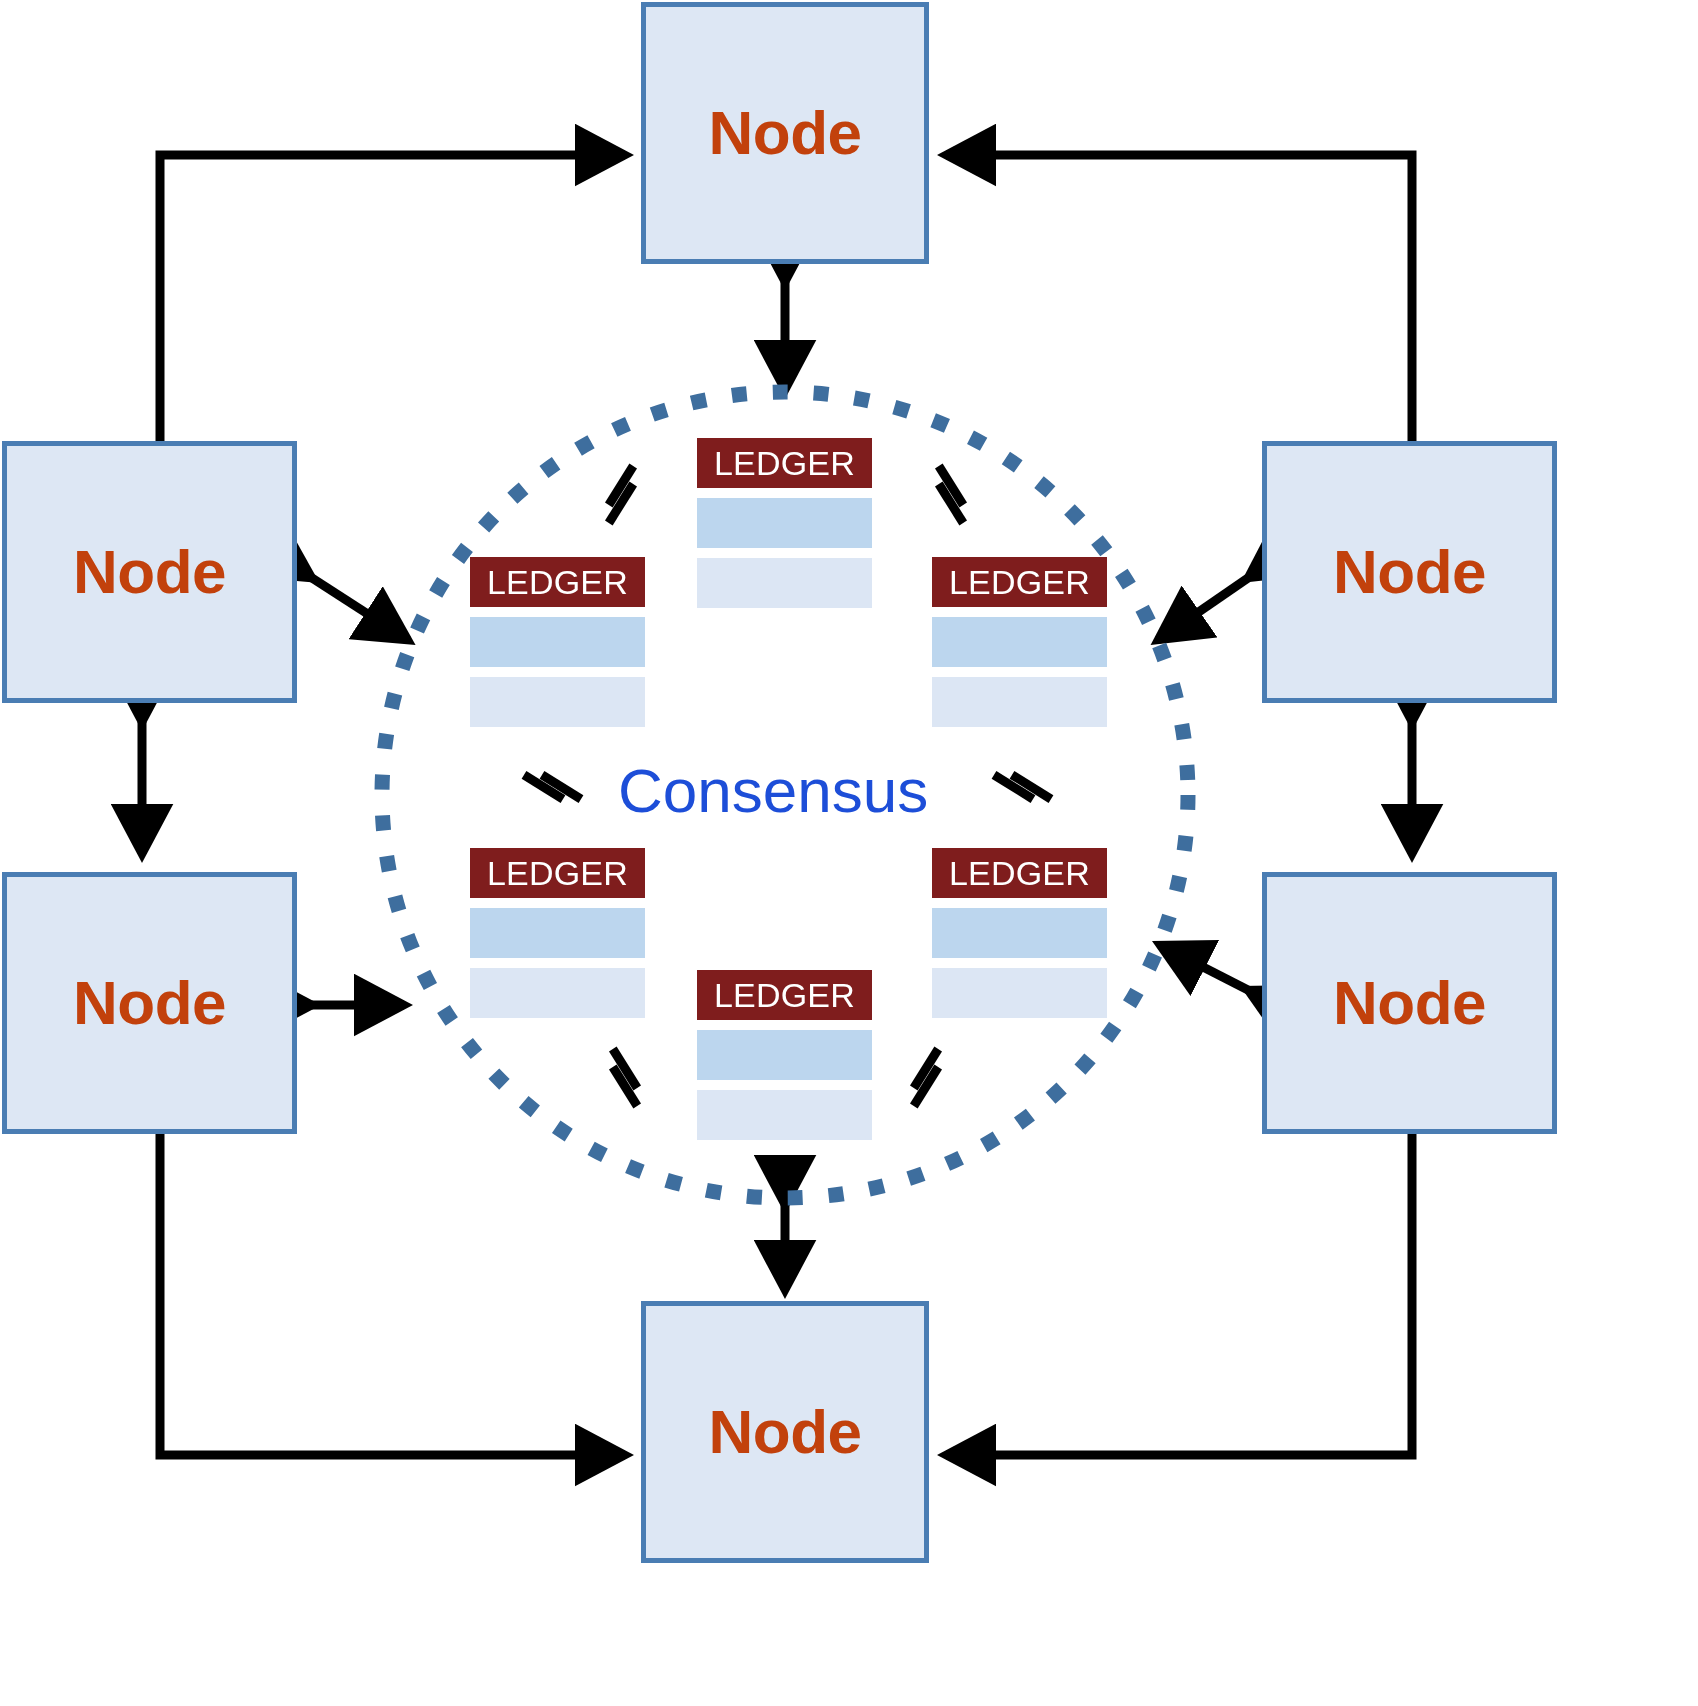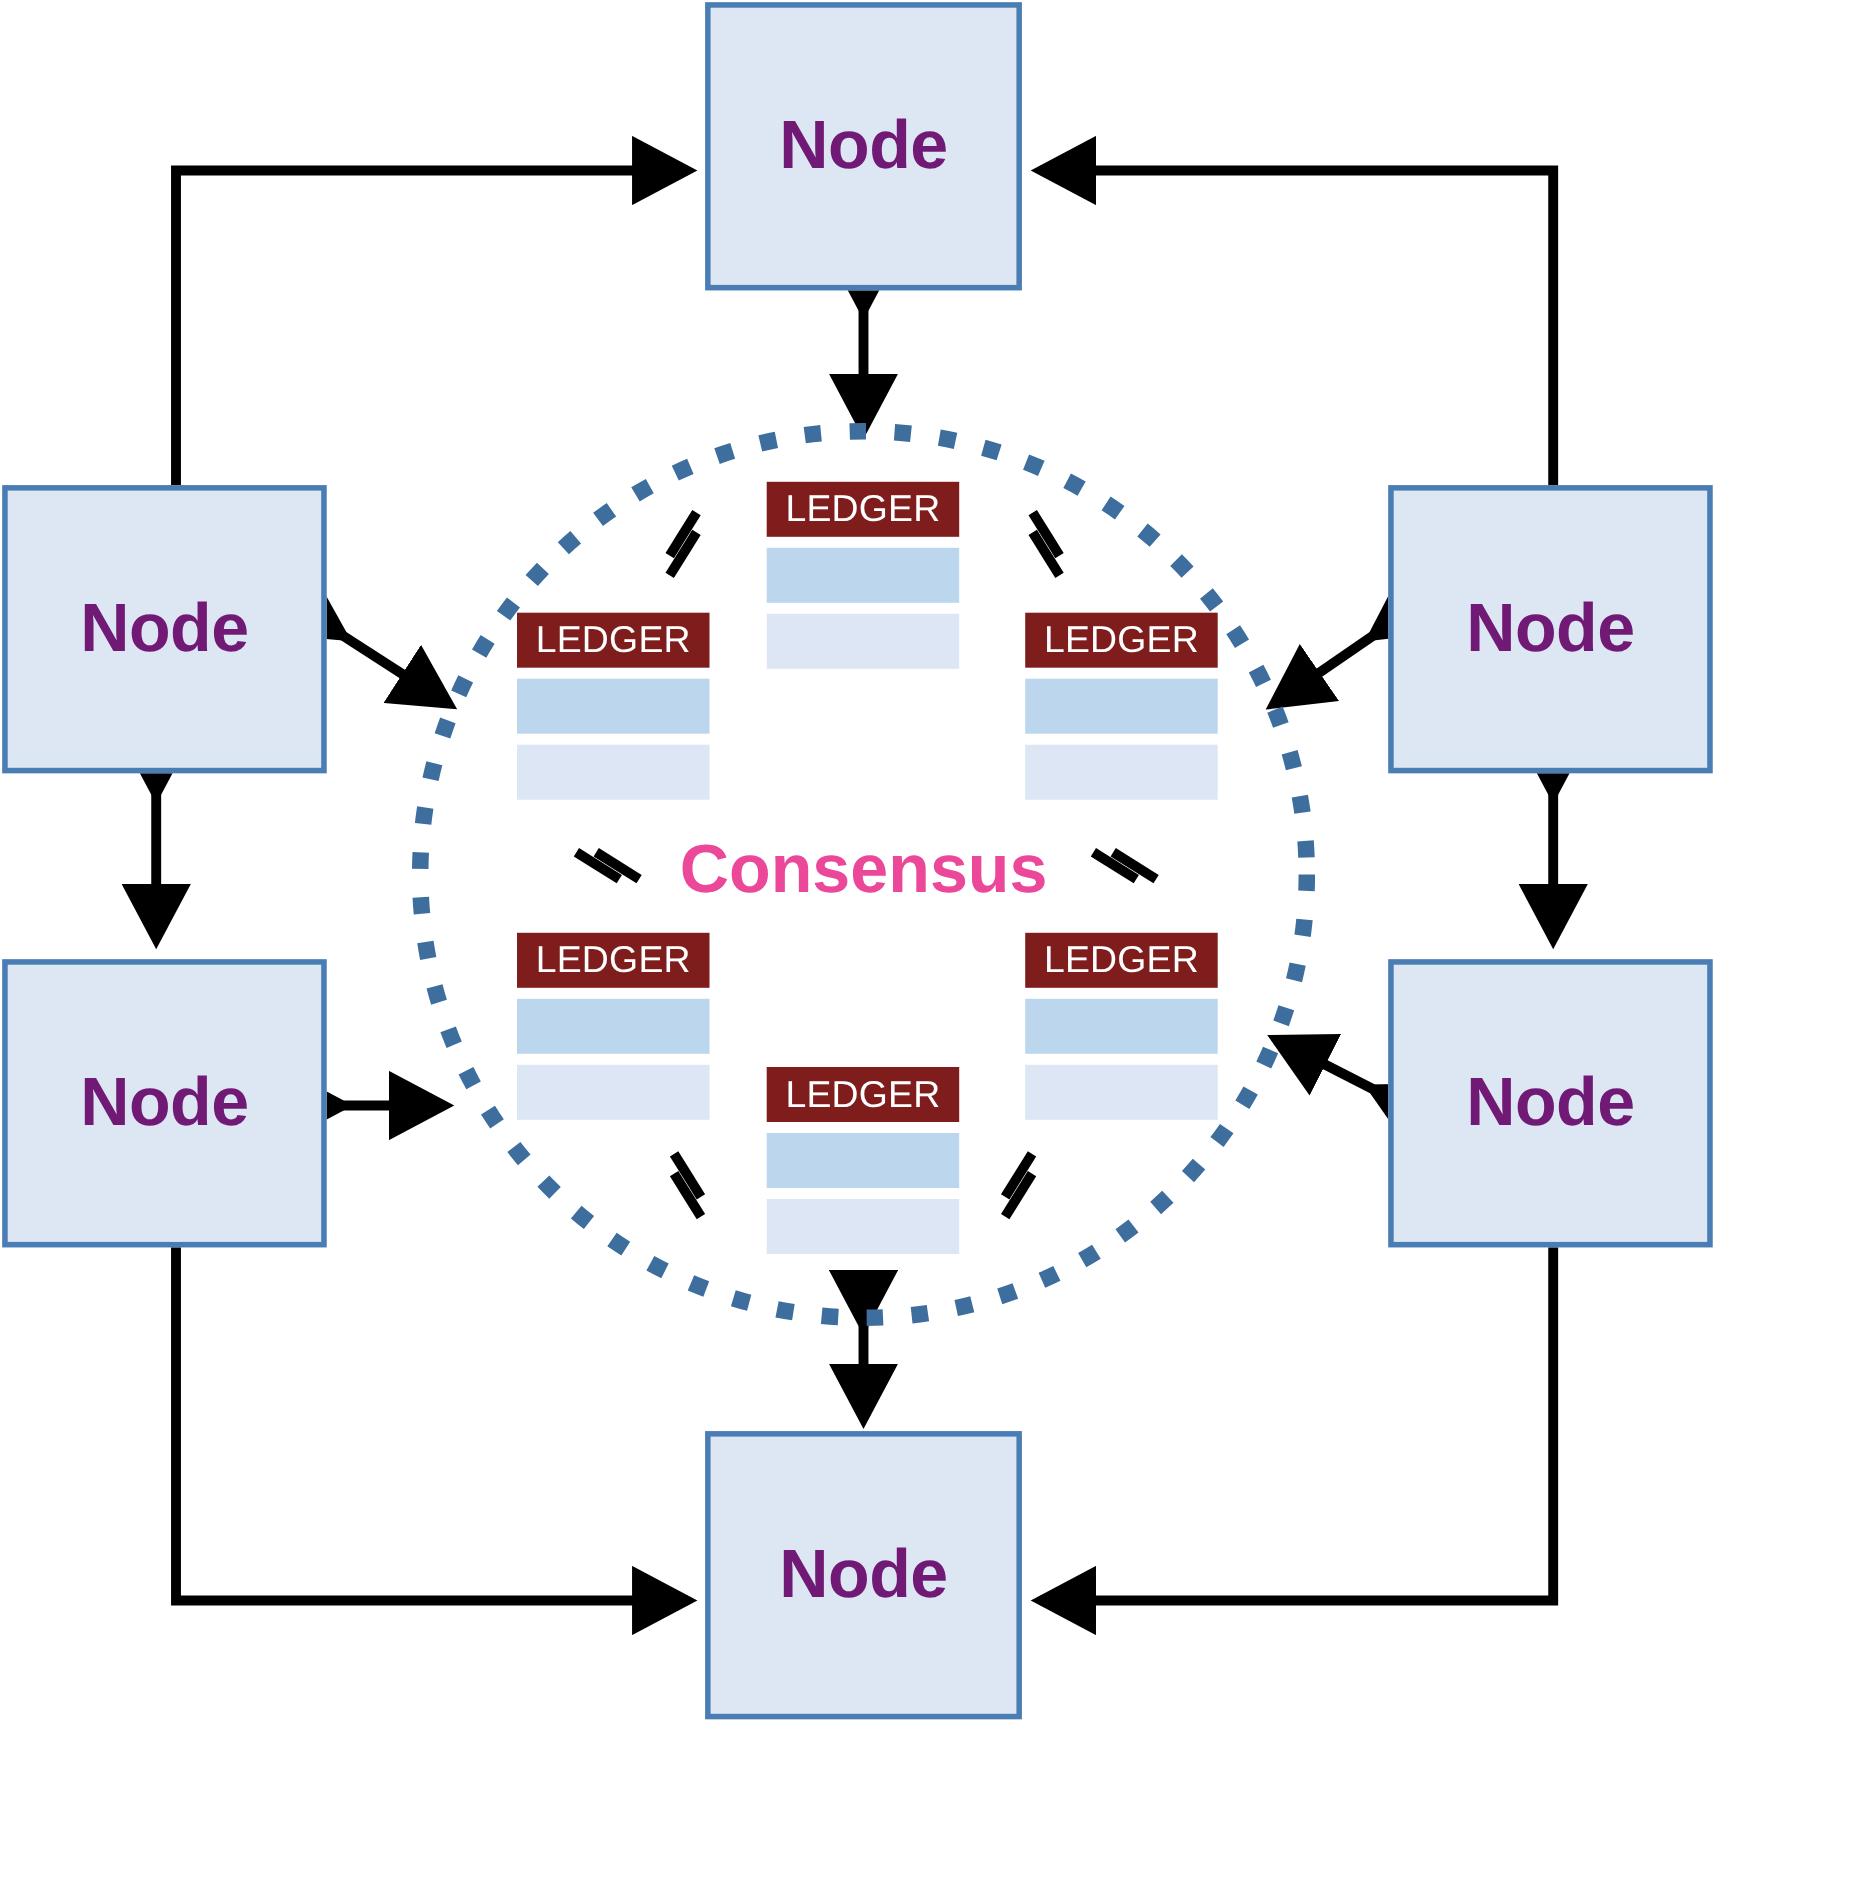--- a/index.html
+++ b/index.html
@@ -30,21 +30,21 @@
     background: #dde7f4;
     border: 5px solid #4a7db3;
     display: flex;
     align-items: center;
     justify-content: center;
   }
   .node-label {
     font-family: "Liberation Sans", sans-serif;
     font-weight: bold;
     font-size: 62px;
-    color: #701a75;
+    color: #c2410c;
     letter-spacing: -0.5px;
     line-height: 1;
   }
   .ledger {
     position: absolute;
     width: 175px;
   }
   .ledger-head {
     background: #7f1d1d;
     color: #ffffff;
@@ -58,23 +58,23 @@
   .ledger-row {
     height: 50px;
     margin-top: 10px;
   }
   .ledger-row.r1 { background: #bcd6ee; }
   .ledger-row.r2 { background: #dce6f4; }
 
   .consensus {
     position: absolute;
     font-family: "Liberation Sans", sans-serif;
-    font-weight: bold;
+    font-weight: normal;
     font-size: 62px;
-    color: #ec4899;
+    color: #1d4ed8;
     white-space: nowrap;
     line-height: 1;
   }
   .eqmark {
     position: absolute;
     width: 46px;
     height: 46px;
   }
   .eqmark .bar {
     position: absolute;

